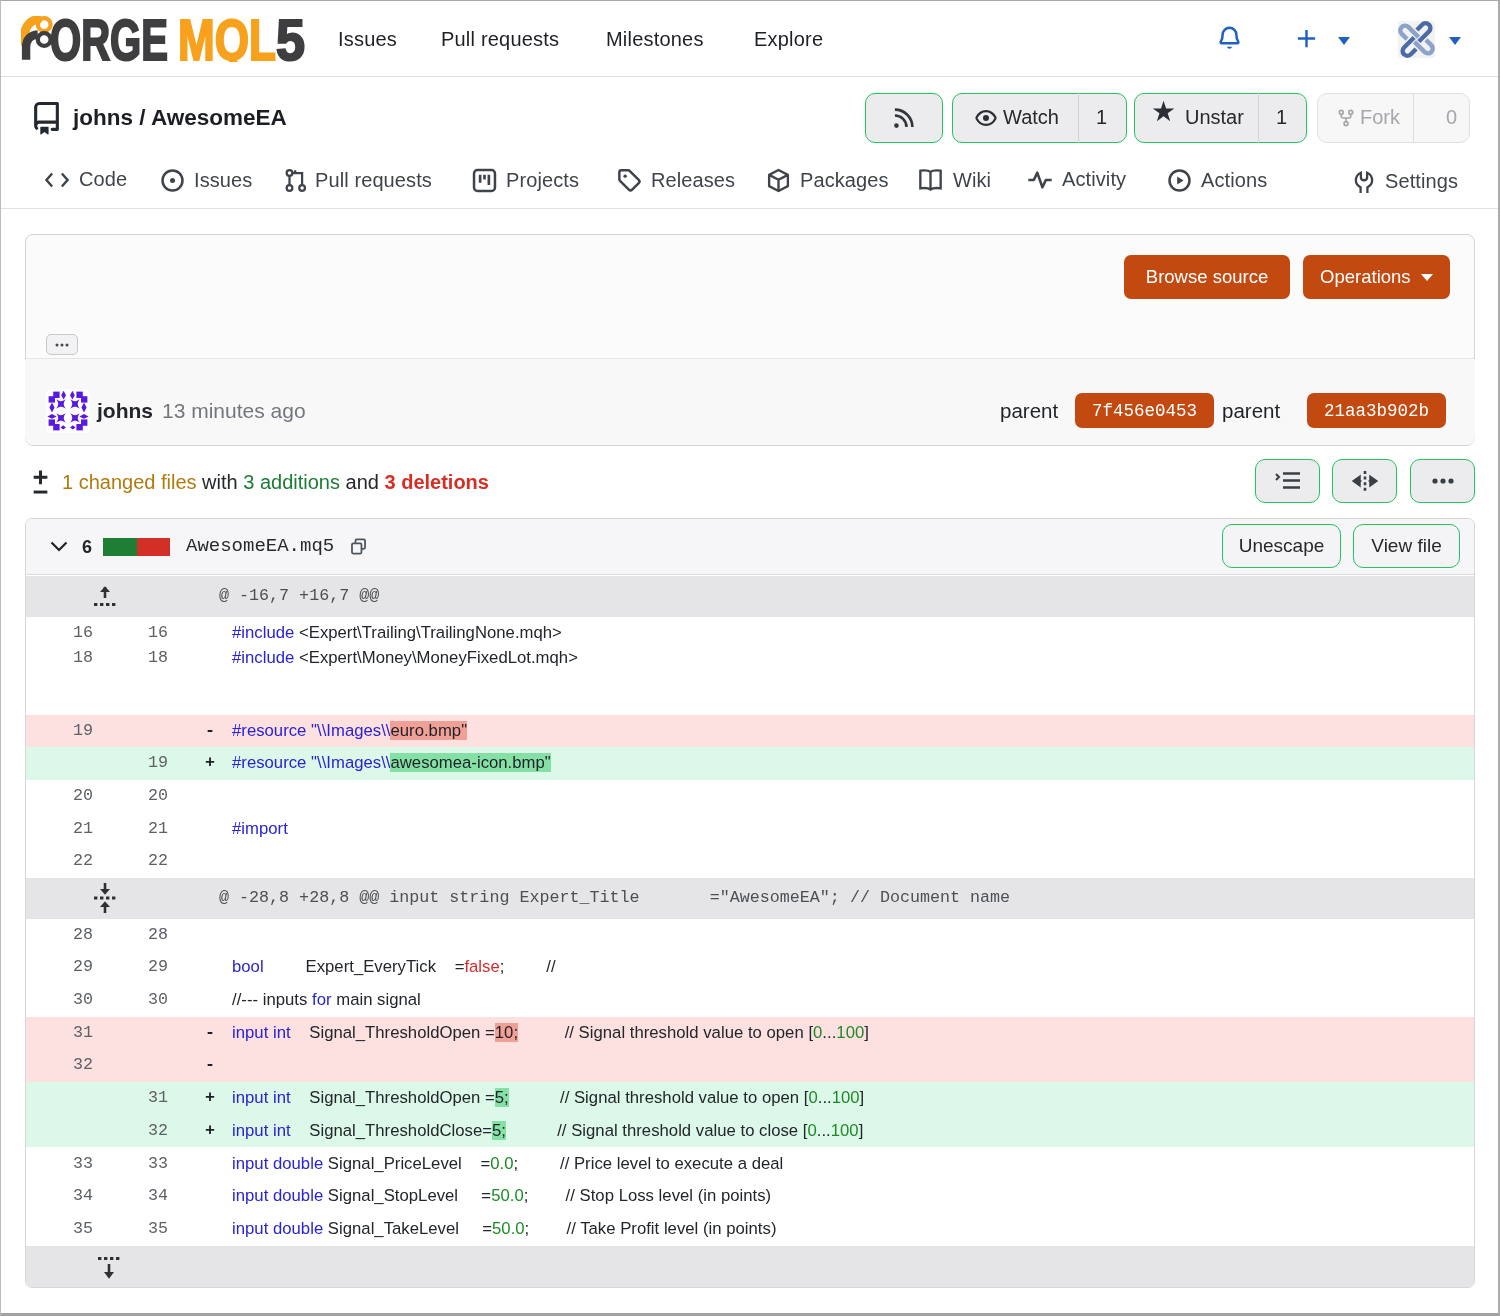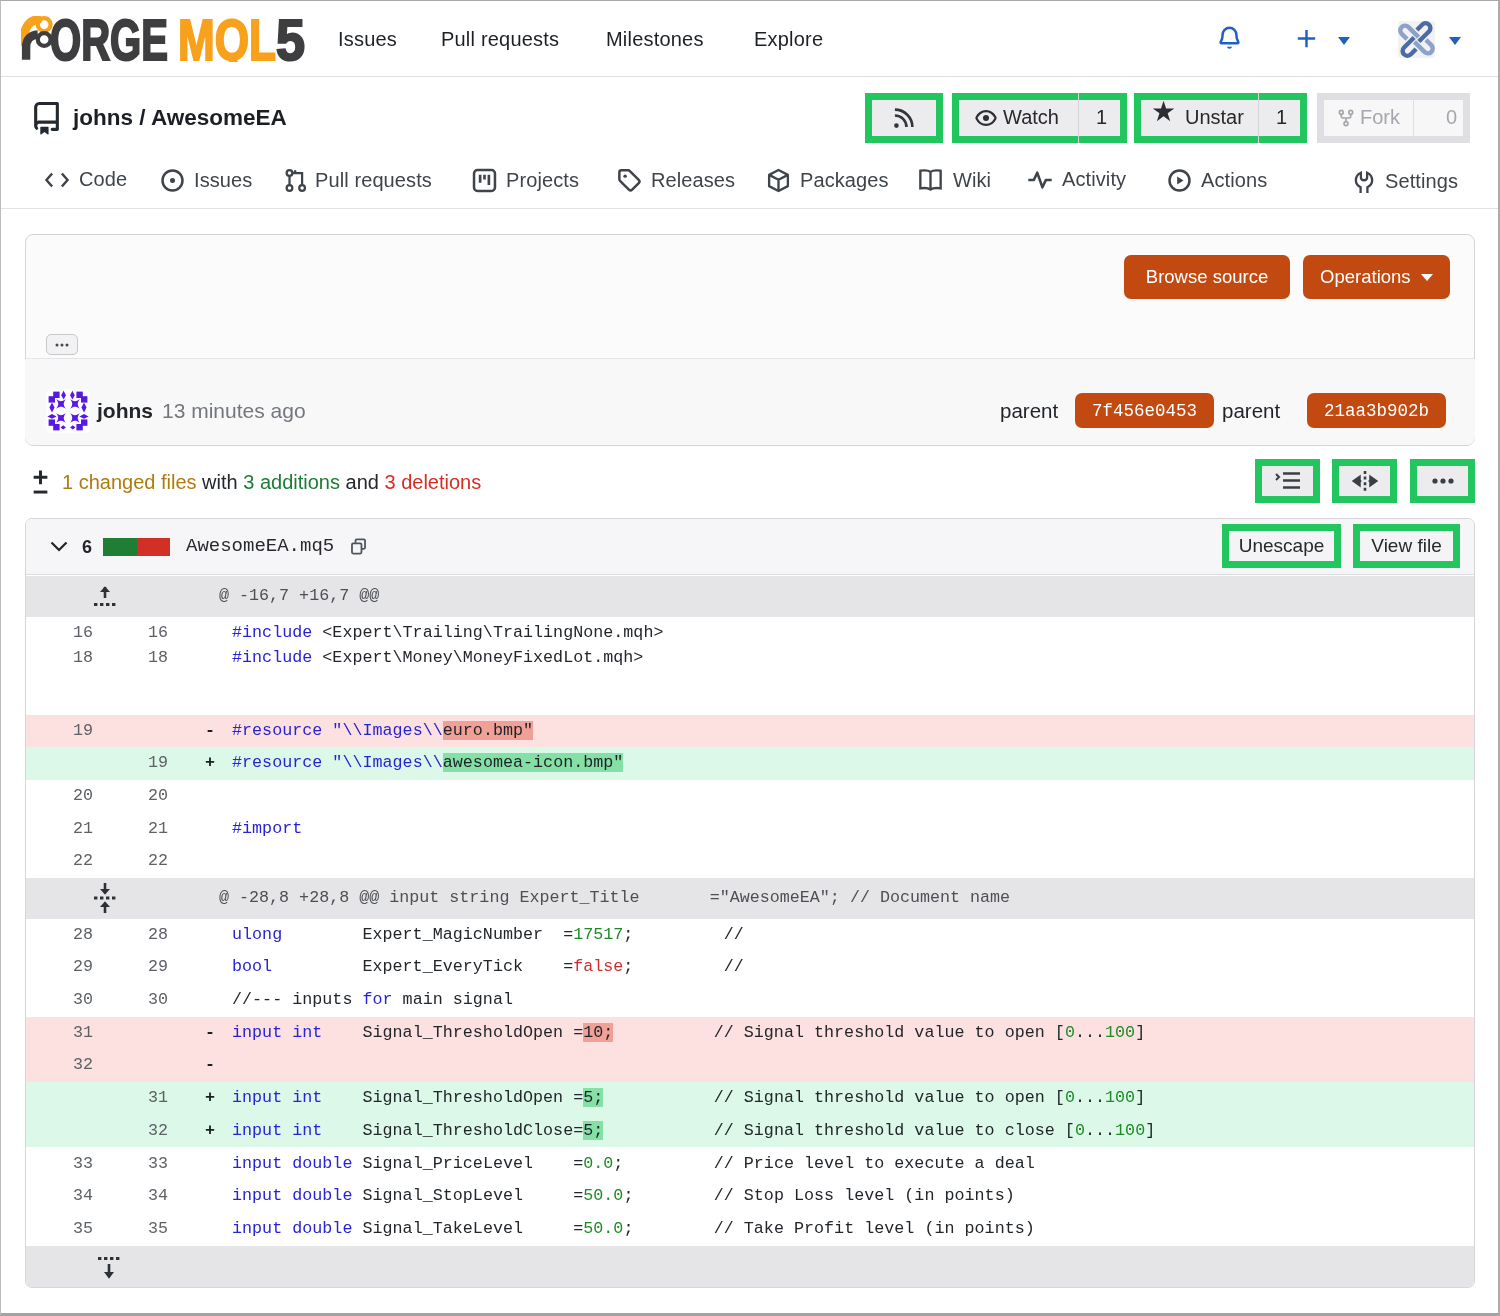--- a/index.html
+++ b/index.html
@@ -1,34 +1,34 @@
 <!DOCTYPE html>
 <html><head><meta charset="utf-8"><style>
 html,body{margin:0;padding:0}
 body{width:1500px;height:1316px;position:relative;overflow:hidden;background:#fff;
  font-family:"Liberation Sans",sans-serif;color:#212326;}
 .a{position:absolute}
 .mono{font-family:"Liberation Mono",monospace}
 .frame{position:absolute;left:0;top:0;width:1497px;height:1312px;
  border-top:1px solid #a9a9a9;border-left:1px solid #bcbcbc;border-right:3px solid #ababab;border-bottom:4px solid #a2a2a2;z-index:50;pointer-events:none}
 .navlink{position:absolute;top:28px;font-size:20px;letter-spacing:0.2px;color:#1d2025}
-.btn{position:absolute;border:7px solid #22c55e;border-radius:0;background:#ececee;
+.btn{position:absolute;border:1px solid #22c55e;border-radius:10px;background:#ececee;
  display:flex;align-items:center;justify-content:center;font-size:19px;color:#26282c;box-sizing:border-box}
 .orangebtn{position:absolute;background:#c24a10;border-radius:7px;color:#fff;font-size:18.5px;
  display:flex;align-items:center;justify-content:center}
 .tab{position:absolute;top:168px;display:flex;align-items:center;font-size:20px;letter-spacing:0.1px;color:#3f444b}
 .tab svg{margin-right:9px}
 .badge{position:absolute;background:#c24a10;border-radius:7px;color:#fff;font-size:17.5px;
  display:flex;align-items:center;justify-content:center;font-family:"Liberation Mono",monospace}
 .row{position:absolute;left:26px;width:1448px}
 .on,.nn{position:absolute;width:67px;text-align:right;font-family:"Liberation Mono",monospace;
  font-size:16.7px;color:#5d6166}
 .on{left:0px}.nn{left:75px}
 .sg{position:absolute;left:176px;width:16px;text-align:center;font-family:"Liberation Mono",monospace;font-size:16.7px;color:#1c1f23;font-weight:bold}
-.cd{position:absolute;left:206px;white-space:pre;font-family:Liberation Mono, monospace;
+.cd{position:absolute;left:206px;white-space:pre;font-family:Liberation Sans, sans-serif;
  font-size:16.7px;color:#22262b;letter-spacing:0.02px}
 .k{color:#2823d6}
 .n{color:#1d8a25}
 .r{color:#cf2e2e}
 .hd{background:#f0a096;color:#1e2226}
 .ha{background:#84e0a5;color:#1e2226}
 .hunk{position:absolute;left:26px;width:1448px;background:#e5e5e7}
 .hktxt{position:absolute;left:193px;white-space:pre;font-family:"Liberation Mono",monospace;font-size:16.7px;color:#4c5056}
 .ctx{background:#fff}.del{background:#fde0e0}.add{background:#dcf8e8}
 </style></head><body>
@@ -239,21 +239,21 @@
 
 <svg class="a" style="left:31px;top:469px" width="19" height="26" viewBox="0 0 16 22">
  <path d="M8 1.2 L8 13 M2.2 7 L13.8 7" stroke="#25282d" stroke-width="2.5"></path>
  <path d="M2.2 19.5 L13.8 19.5" stroke="#25282d" stroke-width="2.5"></path>
 </svg>
 <span class="a" style="left:62px;top:471px;font-size:20px">
  <span style="color:#b07b0e;font-weight:normal">1 changed files</span>
  <span style="color:#24272b"> with </span>
  <span style="color:#1c7c35;font-weight:normal">3 additions</span>
  <span style="color:#24272b"> and </span>
- <span style="color:#d72e23;font-weight:normal">3 deletions</span>
+ <span style="color:#d72e23;font-weight:bold">3 deletions</span>
 </span>
 <div class="btn" style="left:1255px;top:459px;width:65px;height:44px">
  <svg width="26" height="20" viewBox="0 0 26 20">
       <path d="M1 3 L4 6 L1 9" fill="none" stroke="#3a3f45" stroke-width="2"></path>
       <path d="M8 2.5 L25 2.5 M8 9.5 L25 9.5 M8 16.5 L25 16.5" stroke="#3a3f45" stroke-width="2.4"></path>
     </svg>
 </div>
 <div class="btn" style="left:1332px;top:459px;width:65px;height:44px">
  <svg width="28" height="22" viewBox="0 0 28 22">
       <path d="M14 1 L14 21" stroke="#3a3f45" stroke-width="2.6" stroke-dasharray="3 2.6"></path>
@@ -342,21 +342,20 @@
         <path d="M2 16 L24 16" stroke-width="3" stroke-dasharray="3.4 2.6" fill="none"></path>
         <path d="M13 31 L13 24" stroke-width="2.6" fill="none"></path>
         <path d="M8 25 L13 19.2 L18 25 Z" stroke-width="0"></path>
       </g>
     </svg>
     <span class="hktxt" style="top:0">@ -28,8 +28,8 @@ input string Expert_Title       ="AwesomeEA"; // Document name</span>
   </div>
 <div class="row ctx" style="top:918.6px;height:32.7px;line-height:32.7px">
     <span class="on">28</span>
     <span class="nn">28</span>
-    <span class="cd"><span class="k">ulong</span>        Expert_MagicNumber  =<span class="n">17517</span>;         //</span>
   </div>
 <div class="row ctx" style="top:951.3px;height:32.7px;line-height:32.7px">
     <span class="on">29</span>
     <span class="nn">29</span>
     <span class="cd"><span class="k">bool</span>         Expert_EveryTick    =<span class="r">false</span>;         //</span>
   </div>
 <div class="row ctx" style="top:984.0px;height:32.7px;line-height:32.7px">
     <span class="on">30</span>
     <span class="nn">30</span>
     <span class="cd">//--- inputs <span class="k">for</span> main signal</span>

